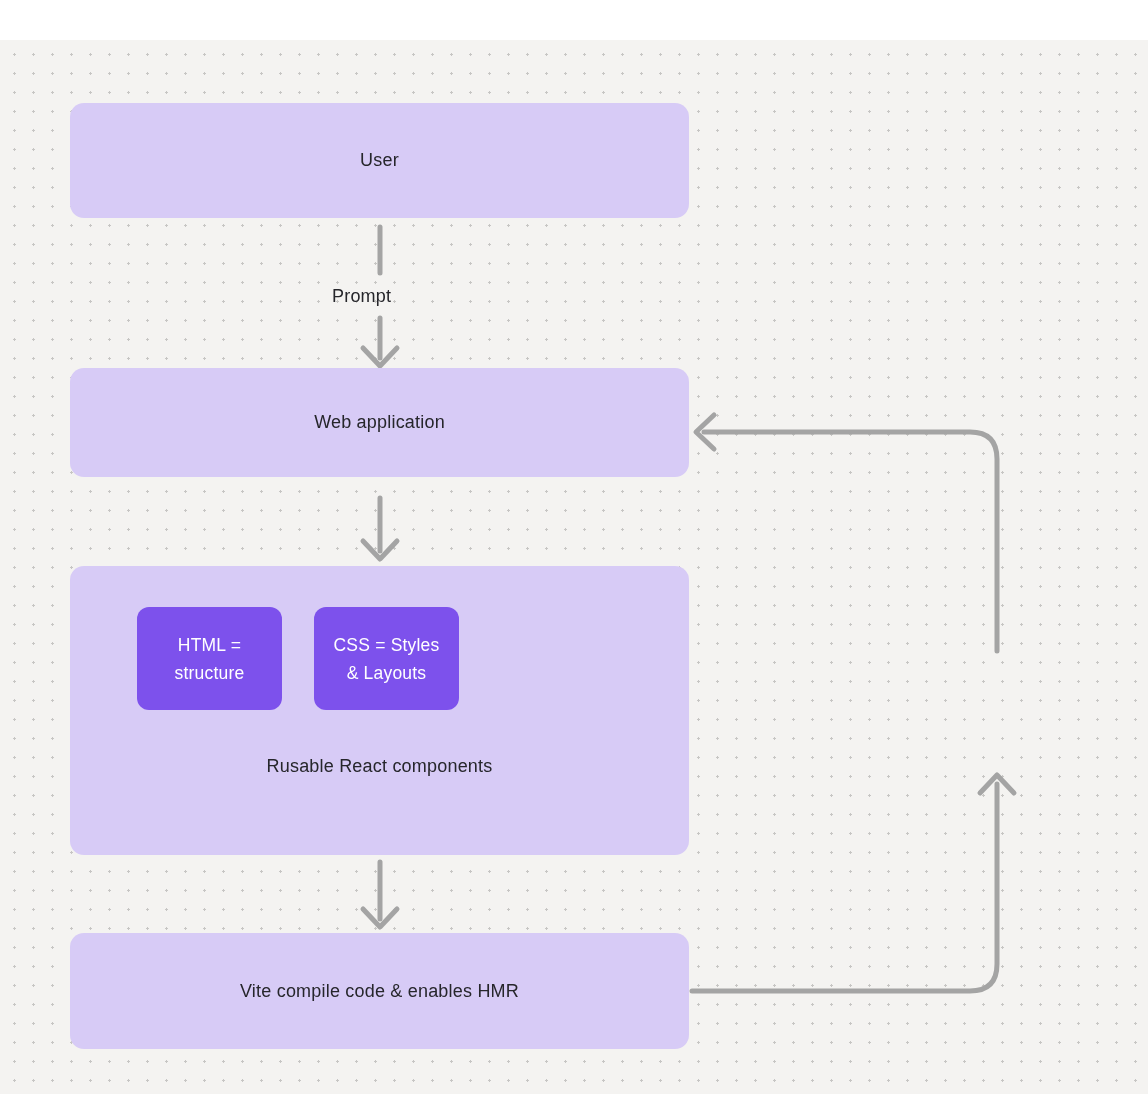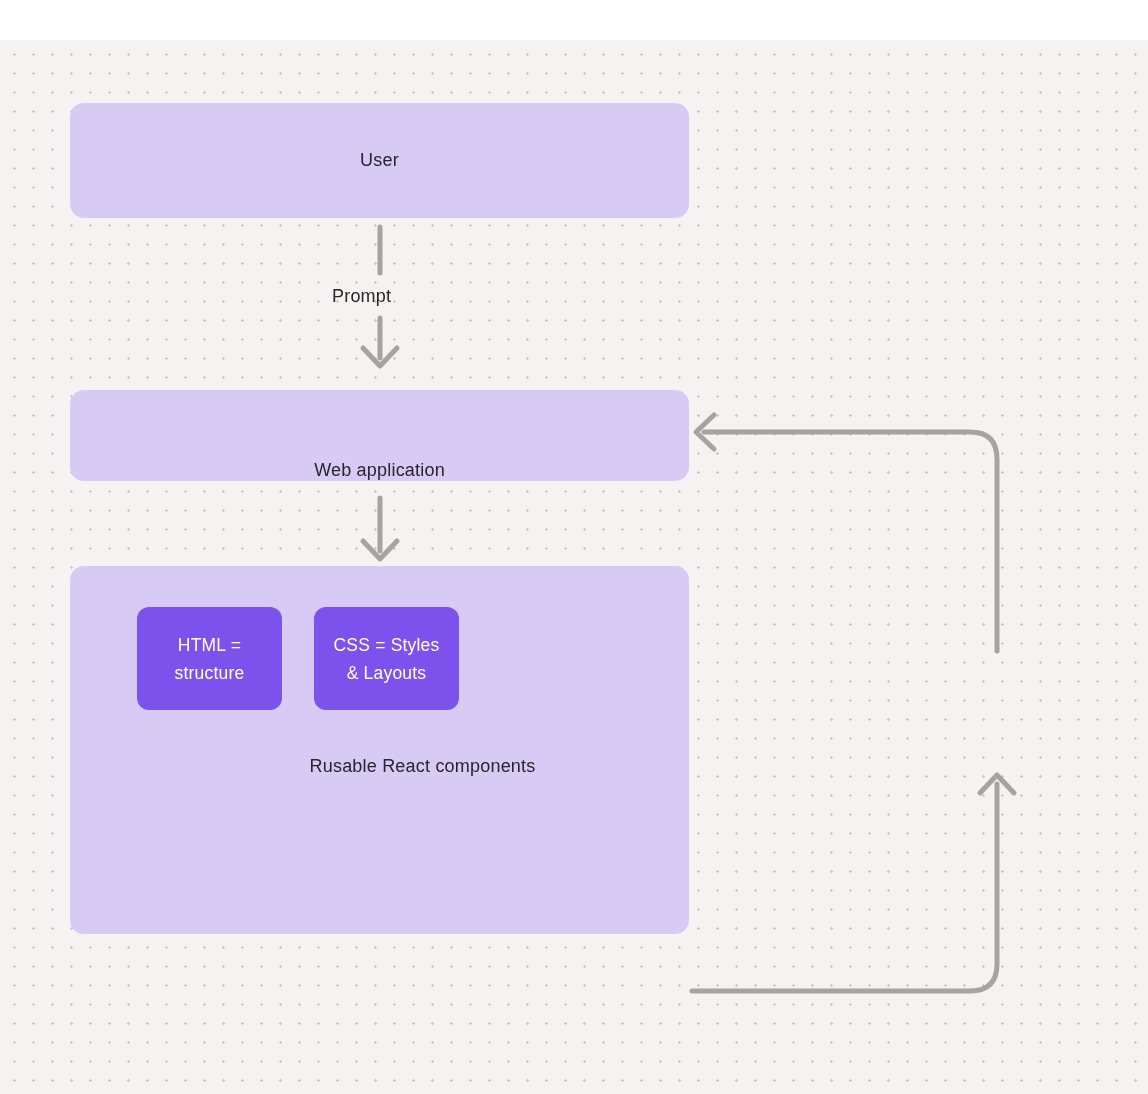--- a/index.html
+++ b/index.html
@@ -43,22 +43,22 @@
     background: #d7cbf6;
     border-radius: 14px;
   }
   .node-label {
     color: #26262b;
     font-size: 18px;
     letter-spacing: 0.2px;
     text-align: center;
   }
   .node-user      { left: 70px;  top: 63px;  width: 619px; height: 115px; }
-  .node-webapp    { left: 70px;  top: 350px; width: 619px; height: 91px; align-items: flex-end; }
-  .node-group     { left: 70px;  top: 526px; width: 619px; height: 368px; display: block; }
+  .node-webapp    { left: 70px;  top: 328px; width: 619px; height: 109px; }
+  .node-group     { left: 70px;  top: 526px; width: 619px; height: 289px; display: block; }
   .node-vite      { left: 70px;  top: 893px; width: 619px; height: 116px; }
   .node-render    { left: 902px; top: 613px; width: 190px; height: 115px; border-radius: 12px; }
 
   .chip {
     position: absolute;
     top: 41px;
     width: 145px;
     height: 103px;
     background: #7d51ec;
     border-radius: 12px;
@@ -75,21 +75,20 @@
     line-height: 28px;
     text-align: center;
     letter-spacing: 0.2px;
   }
   .group-caption {
     position: absolute;
     left: 0;
     top: 190px;
     width: 100%;
     text-align: center;
-    padding-left: 43px;
   }
   .edge-label {
     position: absolute;
     left: 332px;
     top: 246px;
     width: 120px;
     color: #26262b;
     font-size: 18px;
     letter-spacing: 0.2px;
   }
@@ -132,15 +131,18 @@
   <div class="node node-light node-group">
     <div class="chip chip-html">
       <span class="chip-label"><span>HTML =</span><br><span>structure</span></span>
     </div>
     <div class="chip chip-css">
       <span class="chip-label"><span>CSS = Styles</span><br><span>&amp; Layouts</span></span>
     </div>
     <div class="group-caption node-label">Rusable React components</div>
   </div>
 
+  <div class="node node-light node-vite">
+    <span class="node-label">Vite compile code &amp; enables HMR</span>
+  </div>
 
 
 </div>
 
 </body></html>

